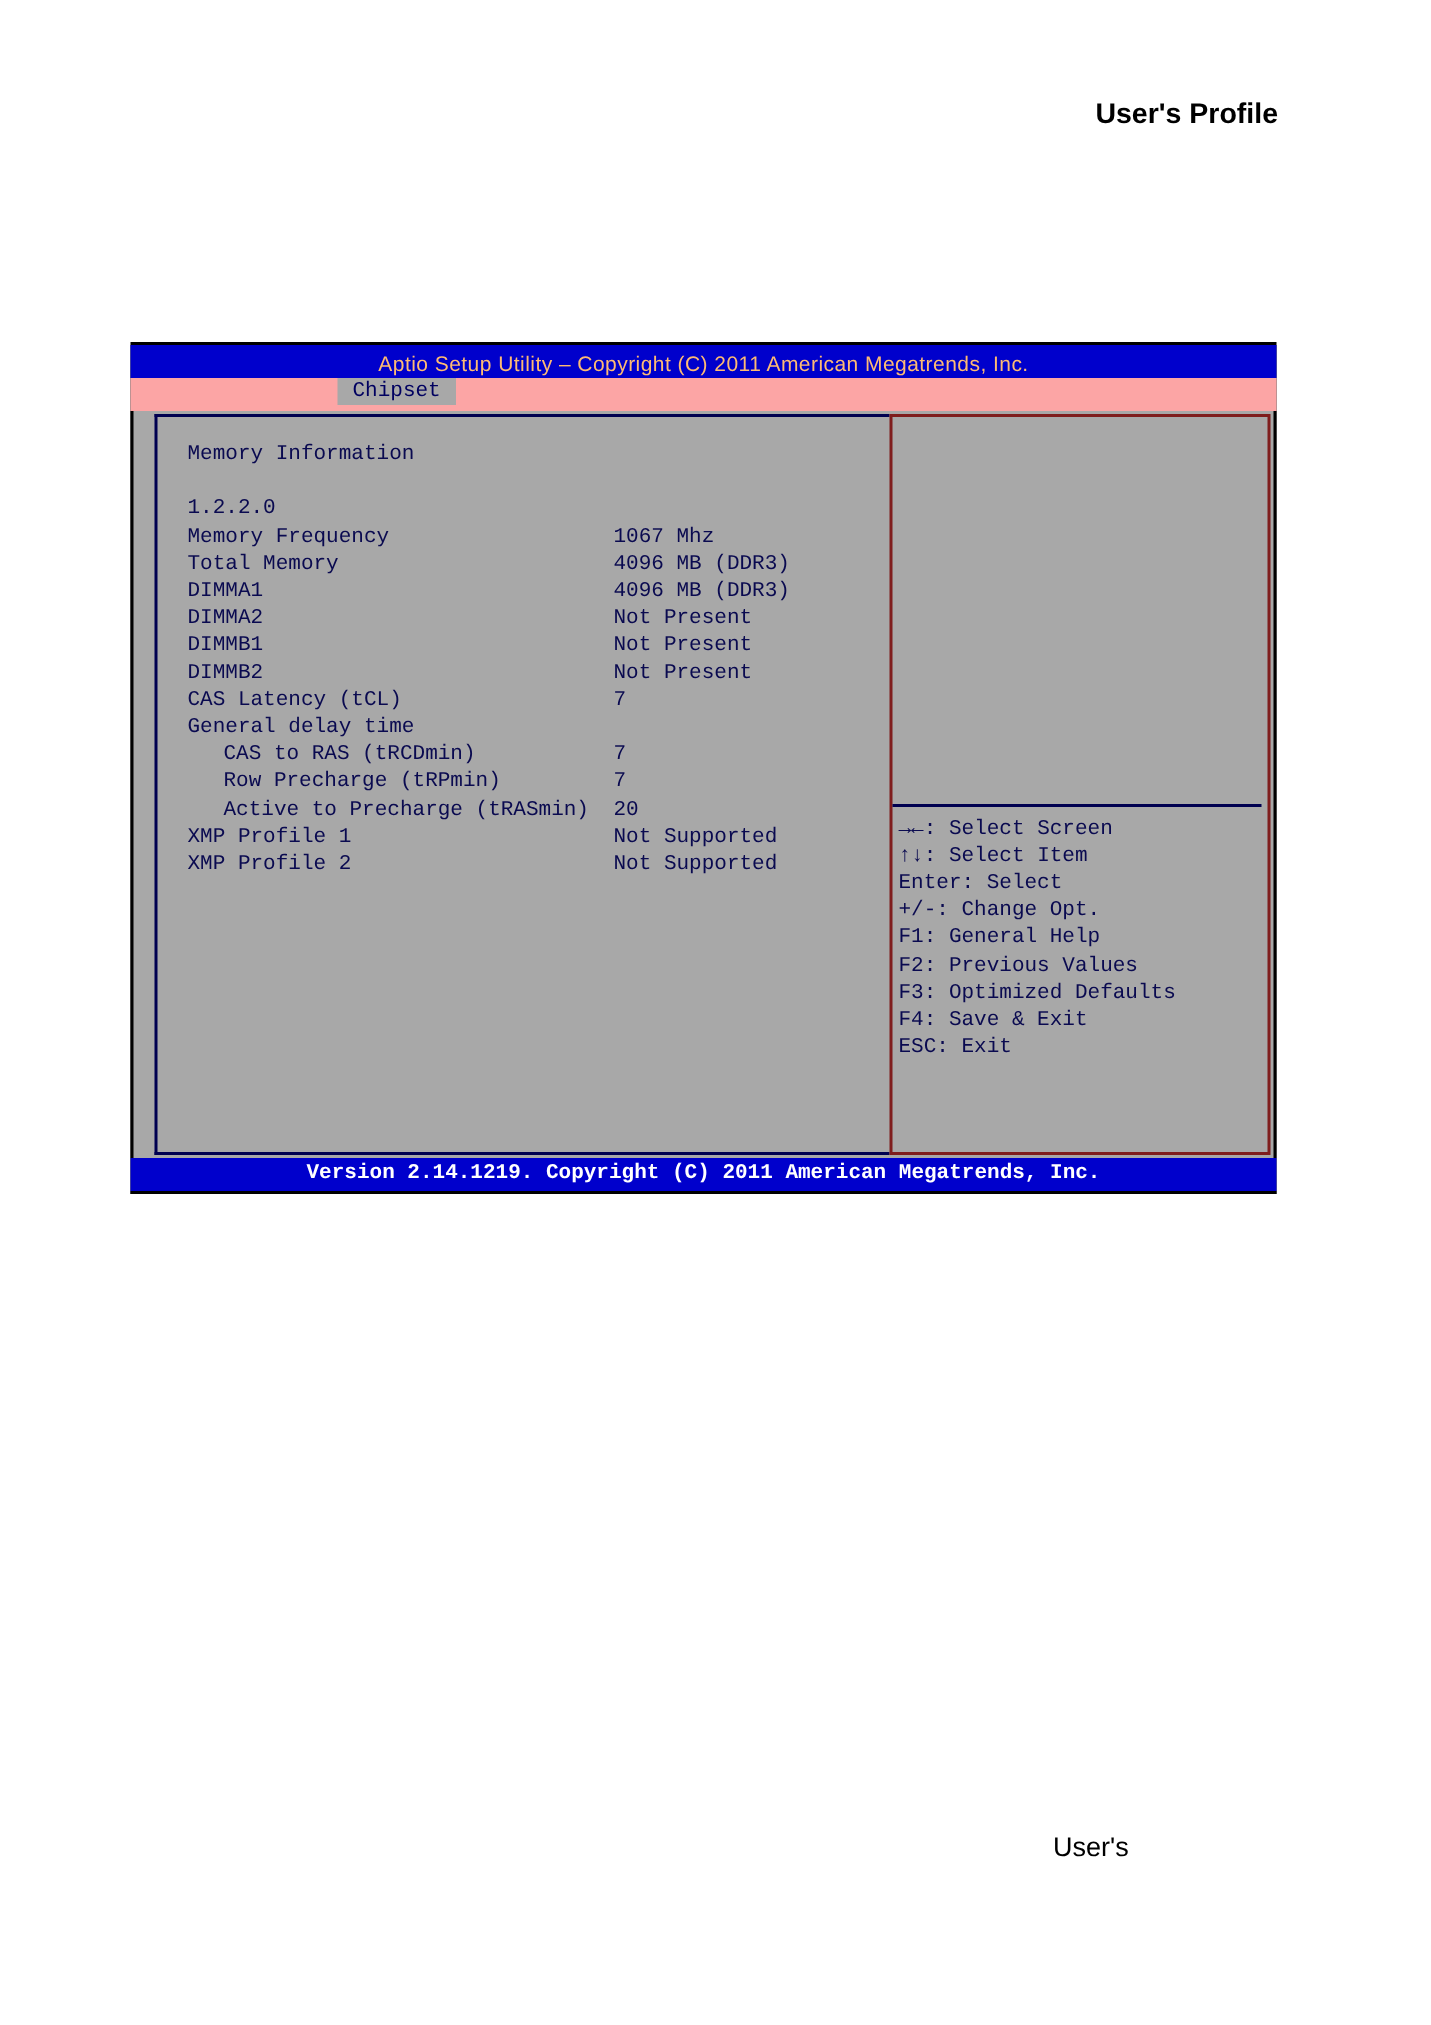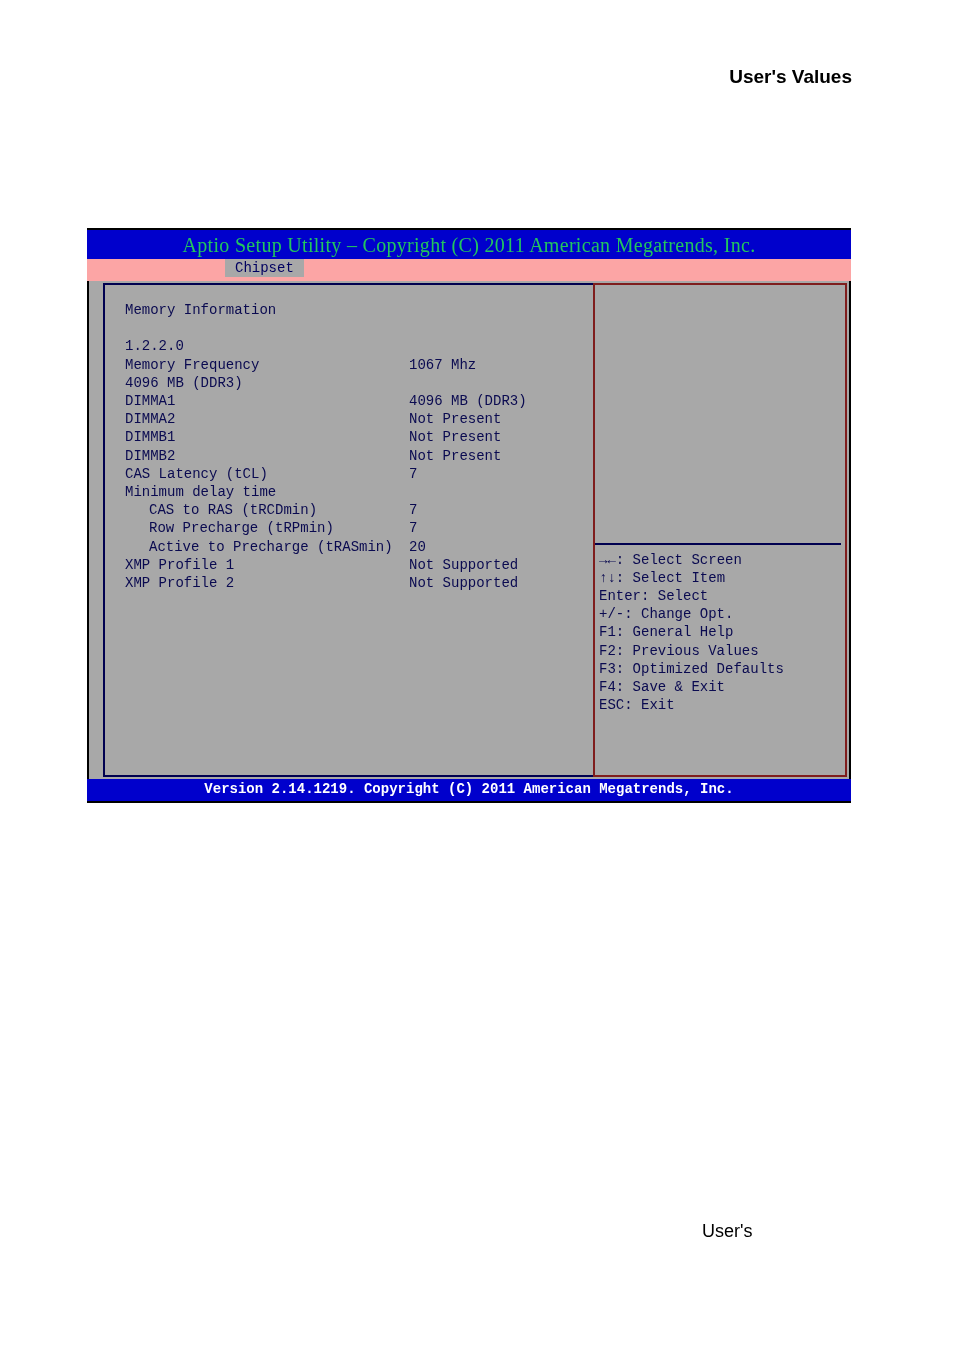--- a/index.html
+++ b/index.html
@@ -21,23 +21,23 @@
   .bios-box {
     position: absolute;
     top: 228px;
     left: 87px;
     width: 764px;
     background: #000;
     padding: 2px 0 0 0;
   }
   .bios-titlebar {
     background: #0000cc;
-    color: #22c55e;
-    font-family: Liberation Serif, serif;
-    font-size: 20px;
+    color: #fdba74;
+    font-family: Liberation Sans, sans-serif;
+    font-size: 14px;
     text-align: center;
     padding: 4px 0 2px 0;
     letter-spacing: 0.3px;
   }
   .bios-tabrow {
     background: #fca5a5;
     padding: 0 0 4px 0;
     display: flex;
   }
   .bios-tab-spacer {
@@ -120,21 +120,21 @@
     font-size: 18px;
     color: #000;
   }
   .help-arrows {
     font-weight: bold;
   }
 </style>
 </head>
 <body>
 
-<div class="header-text">User's  Values</div>
+<div class="header-text">User's  Profile</div>
 
 <div class="bios-box">
   <div class="bios-titlebar">Aptio Setup Utility – Copyright (C) 2011 American Megatrends, Inc.</div>
   <div class="bios-tabrow">
     <div class="bios-tab-spacer"></div>
     <div class="bios-tab">Chipset</div>
   </div>
   <div class="bios-body">
     <div class="bios-left">
       <div class="info-row">
@@ -142,20 +142,21 @@
         </div>
       <div class="info-row">&nbsp;</div>
       <div class="info-row">
           <div class="info-value">1.2.2.0</div>
         </div>
       <div class="info-row">
           <div class="info-label">Memory Frequency</div>
           <div class="info-value">1067 Mhz</div>
         </div>
       <div class="info-row">
+          <div class="info-label">Total Memory</div>
           <div class="info-value">4096 MB (DDR3)</div>
         </div>
       <div class="info-row">
           <div class="info-label">DIMMA1</div>
           <div class="info-value">4096 MB (DDR3)</div>
         </div>
       <div class="info-row">
           <div class="info-label">DIMMA2</div>
           <div class="info-value">Not Present</div>
         </div>
@@ -165,21 +166,21 @@
         </div>
       <div class="info-row">
           <div class="info-label">DIMMB2</div>
           <div class="info-value">Not Present</div>
         </div>
       <div class="info-row">
           <div class="info-label">CAS Latency (tCL)</div>
           <div class="info-value">7</div>
         </div>
       <div class="info-row">
-          <div class="info-label">Minimum delay time</div>
+          <div class="info-label">General delay time</div>
         </div>
       <div class="info-row indent">
           <div class="info-label" style="width:260px">CAS to RAS (tRCDmin)</div>
           <div class="info-value">7</div>
         </div>
       <div class="info-row indent">
           <div class="info-label" style="width:260px">Row Precharge (tRPmin)</div>
           <div class="info-value">7</div>
         </div>
       <div class="info-row indent">

